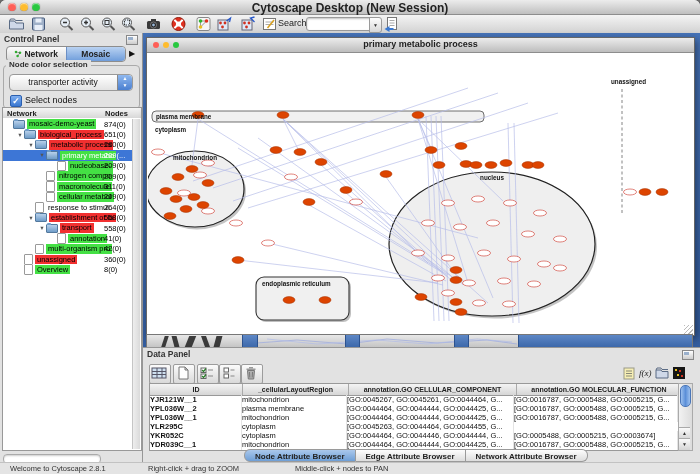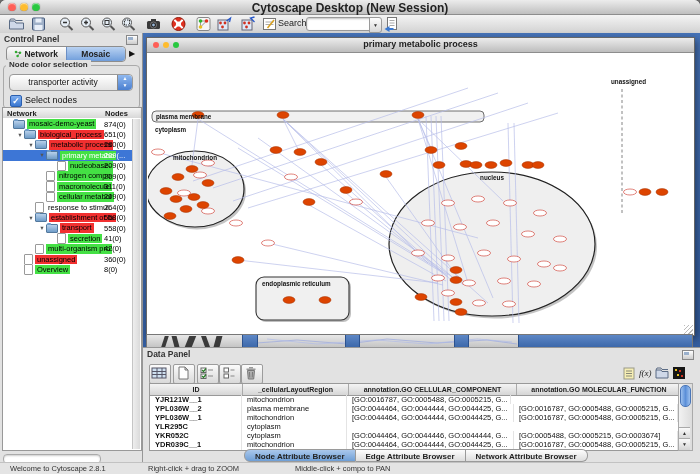--- a/index.html
+++ b/index.html
@@ -66,21 +66,21 @@
   #dphead{position:absolute;left:4px;top:1px;font-size:8.5px;font-weight:bold;color:#333;}
   .dpbtn{position:absolute;top:16px;width:20px;height:18px;background:linear-gradient(#fbfbfb,#d9d9d9);border:1px solid #9c9c9c;border-radius:2px;}
   .dpbtn svg{width:16px;height:14px;margin:1px;}
   .dpico{position:absolute;top:18px;width:14px;height:14px;}
   .dpico svg{width:100%;height:100%;}
   #dtable{position:absolute;left:6px;top:35px;width:528px;height:66px;background:#fff;border:1px solid #999;}
   #dthead{position:absolute;left:0;top:0;width:100%;height:11px;display:flex;background:linear-gradient(#f4f4f4,#d6d6d6);border-bottom:1px solid #999;}
   .hcell{flex:none;font-size:7px;font-weight:bold;color:#222;text-align:center;line-height:11px;border-right:1px solid #aaa;overflow:hidden;white-space:nowrap;}
   #dtbody{position:absolute;left:0;top:11px;width:100%;}
   .drow{display:flex;height:9.1px;}
-  .dcell{flex:none;font-size:7.5px;color:#111;line-height:9.1px;padding-left:5px;border-right:1px solid #e4e4e4;overflow:hidden;white-space:nowrap;box-sizing:border-box;}
+  .dcell{flex:none;font-size:7.5px;color:#111;line-height:9.1px;border-right:1px solid #e4e4e4;overflow:hidden;white-space:nowrap;box-sizing:border-box;}
   .dcell.b{font-weight:bold;}
   #vscroll{position:absolute;left:535px;top:35px;width:13px;height:66px;background:linear-gradient(90deg,#f2f2f2,#dcdcdc);border:1px solid #aaa;}
   #vthumb{position:absolute;left:1px;top:1px;width:9px;height:20px;border-radius:5px;background:linear-gradient(90deg,#9cc0ee,#5b8fd8,#9cc0ee);border:1px solid #4a76b8;}
   .sbarrow{position:absolute;left:0;width:11px;height:11px;background:linear-gradient(#fafafa,#d5d5d5);border-top:1px solid #aaa;font-size:5px;color:#333;text-align:center;line-height:11px;}
   
   #bottomtabs{position:absolute;left:244px;top:449px;height:13px;display:flex;}
   .btab{font-size:8px;font-weight:bold;color:#222;line-height:13px;padding:0 10px;background:linear-gradient(#fdfdfd,#ddd);border:1px solid #9a9a9a;border-left:none;white-space:nowrap;}
   .btab:first-child{border-left:1px solid #9a9a9a;border-radius:6px 0 0 6px;}
   .btab:last-child{border-radius:0 6px 6px 0;}
   .btab.act{background:linear-gradient(#aac8ec,#6f9fd6);}
@@ -287,21 +287,21 @@
             <span class="ind" style="width: 35px;"></span>
             <span class="tri">▼</span>
             <span class="fold"></span>
             <span class="tlab red">transport</span>
             <span class="tcnt">558(0)</span>
           </div>
           <div class="trow">
             <span class="ind" style="width: 46px;"></span>
             <span class="tri"></span>
             <span class="file"></span>
-            <span class="tlab green">secretion</span>
+            <span class="tlab green">annotation</span>
             <span class="tcnt">41(0)</span>
           </div>
           <div class="trow">
             <span class="ind" style="width: 24px;"></span>
             <span class="tri"></span>
             <span class="file"></span>
             <span class="tlab green">multi-organism pro</span>
             <span class="tcnt">42(0)</span>
           </div>
           <div class="trow">
@@ -526,37 +526,39 @@
       <div id="dthead">
           <span class="hcell" style="width: 92px;">ID</span>
           <span class="hcell" style="width: 105px;">_cellularLayoutRegion</span>
           <span class="hcell" style="width: 167px;">annotation.GO CELLULAR_COMPONENT</span>
           <span class="hcell" style="width: 164px;">annotation.GO MOLECULAR_FUNCTION</span>
         </div>
       <div id="dtbody">
           <div class="drow">
             <span class="dcell b" style="width: 92px;">YJR121W__1</span>
             <span class="dcell" style="width: 105px;">mitochondrion</span>
+            <span class="dcell" style="width: 167px;">[GO:0045267, GO:0045261, GO:0044464, G...</span>
             <span class="dcell" style="width: 164px;">[GO:0016787, GO:0005488, GO:0005215, G...</span>
           </div>
           <div class="drow">
             <span class="dcell b" style="width: 92px;">YPL036W__2</span>
             <span class="dcell" style="width: 105px;">plasma membrane</span>
             <span class="dcell" style="width: 167px;">[GO:0044464, GO:0044444, GO:0044425, G...</span>
             <span class="dcell" style="width: 164px;">[GO:0016787, GO:0005488, GO:0005215, G...</span>
           </div>
           <div class="drow">
             <span class="dcell b" style="width: 92px;">YPL036W__1</span>
             <span class="dcell" style="width: 105px;">mitochondrion</span>
             <span class="dcell" style="width: 167px;">[GO:0044464, GO:0044444, GO:0044425, G...</span>
             <span class="dcell" style="width: 164px;">[GO:0016787, GO:0005488, GO:0005215, G...</span>
           </div>
           <div class="drow">
             <span class="dcell b" style="width: 92px;">YLR295C</span>
             <span class="dcell" style="width: 105px;">cytoplasm</span>
+            <span class="dcell" style="width: 167px;">[GO:0045263, GO:0044464, GO:0044455, G...</span>
           </div>
           <div class="drow">
             <span class="dcell b" style="width: 92px;">YKR052C</span>
             <span class="dcell" style="width: 105px;">cytoplasm</span>
             <span class="dcell" style="width: 167px;">[GO:0044464, GO:0044446, GO:0044444, G...</span>
             <span class="dcell" style="width: 164px;">[GO:0005488, GO:0005215, GO:0003674]</span>
           </div>
           <div class="drow">
             <span class="dcell b" style="width: 92px;">YDR039C__1</span>
             <span class="dcell" style="width: 105px;">mitochondrion</span>
@@ -574,16 +576,16 @@
 
   <div id="bottomtabs">
       <span class="btab act">Node Attribute Browser</span>
       <span class="btab">Edge Attribute Browser</span>
       <span class="btab">Network Attribute Browser</span>
     </div>
 
   <div id="statusbar">
       <span class="stitem" style="left: 10px;">Welcome to Cytoscape 2.8.1</span>
       <span class="stitem" style="left: 148px;">Right-click + drag to ZOOM</span>
-      <span class="stitem" style="left: 295px;">Middle-click + compo to PAN</span>
+      <span class="stitem" style="left: 295px;">Middle-click + nodes to PAN</span>
     </div>
 
 </div>
 
 </body></html>

